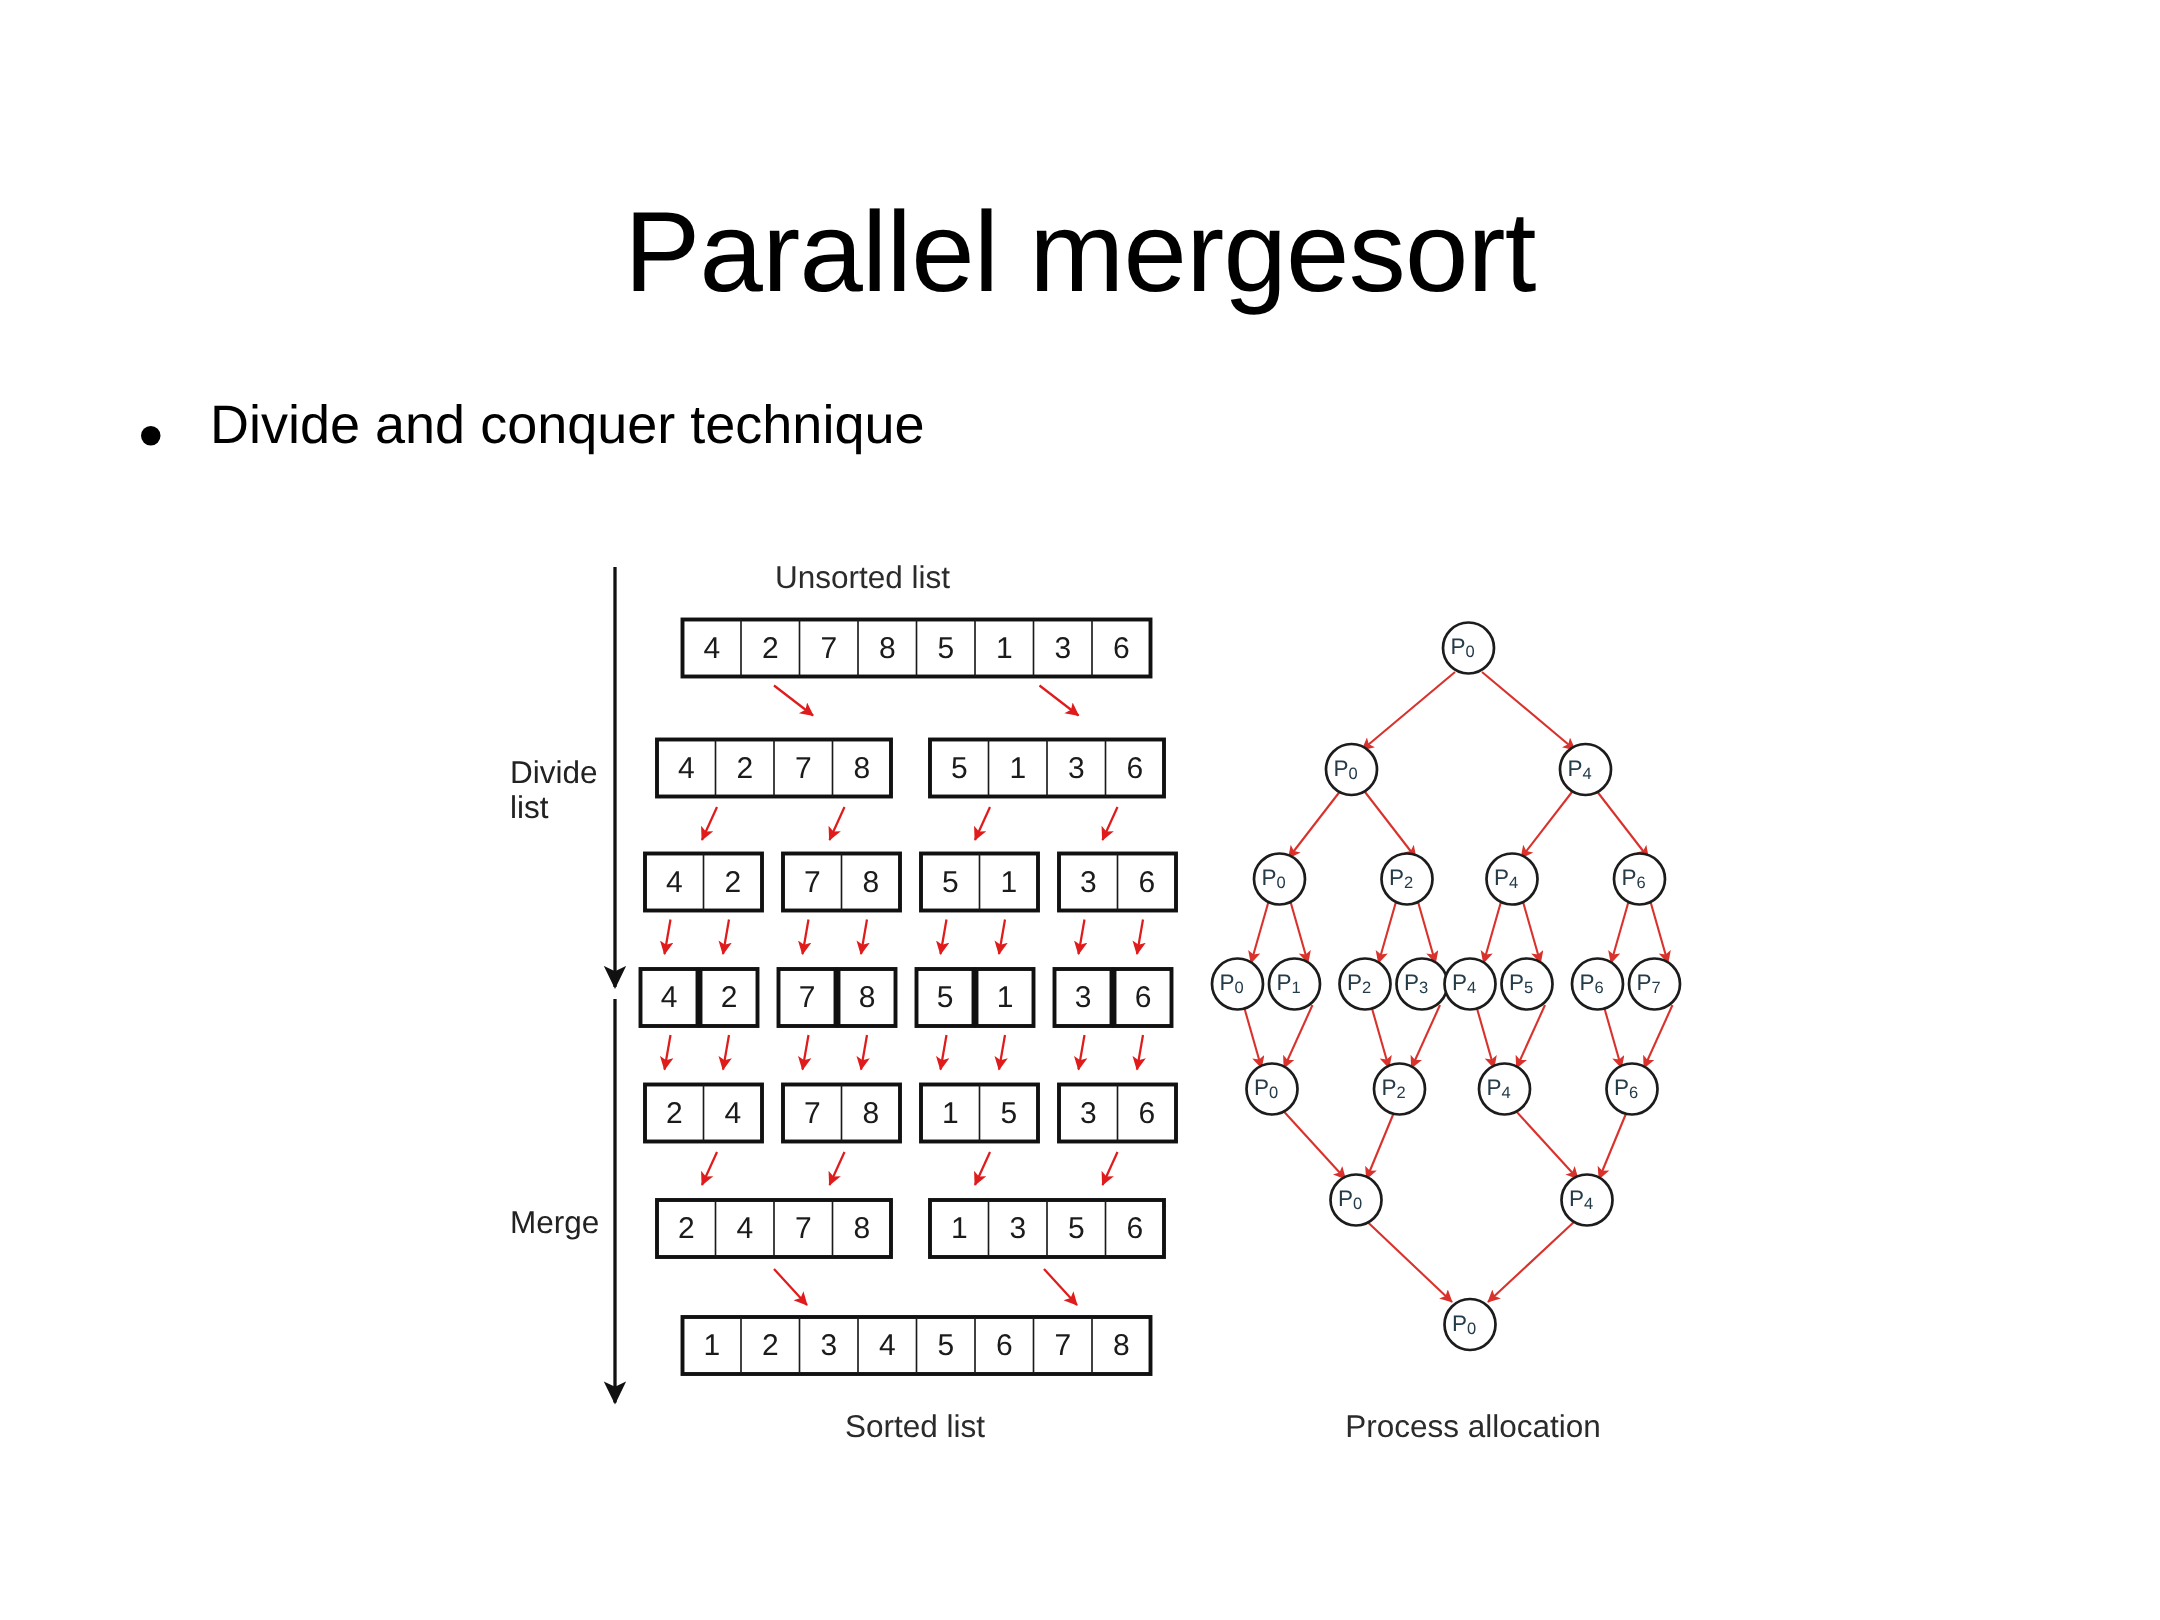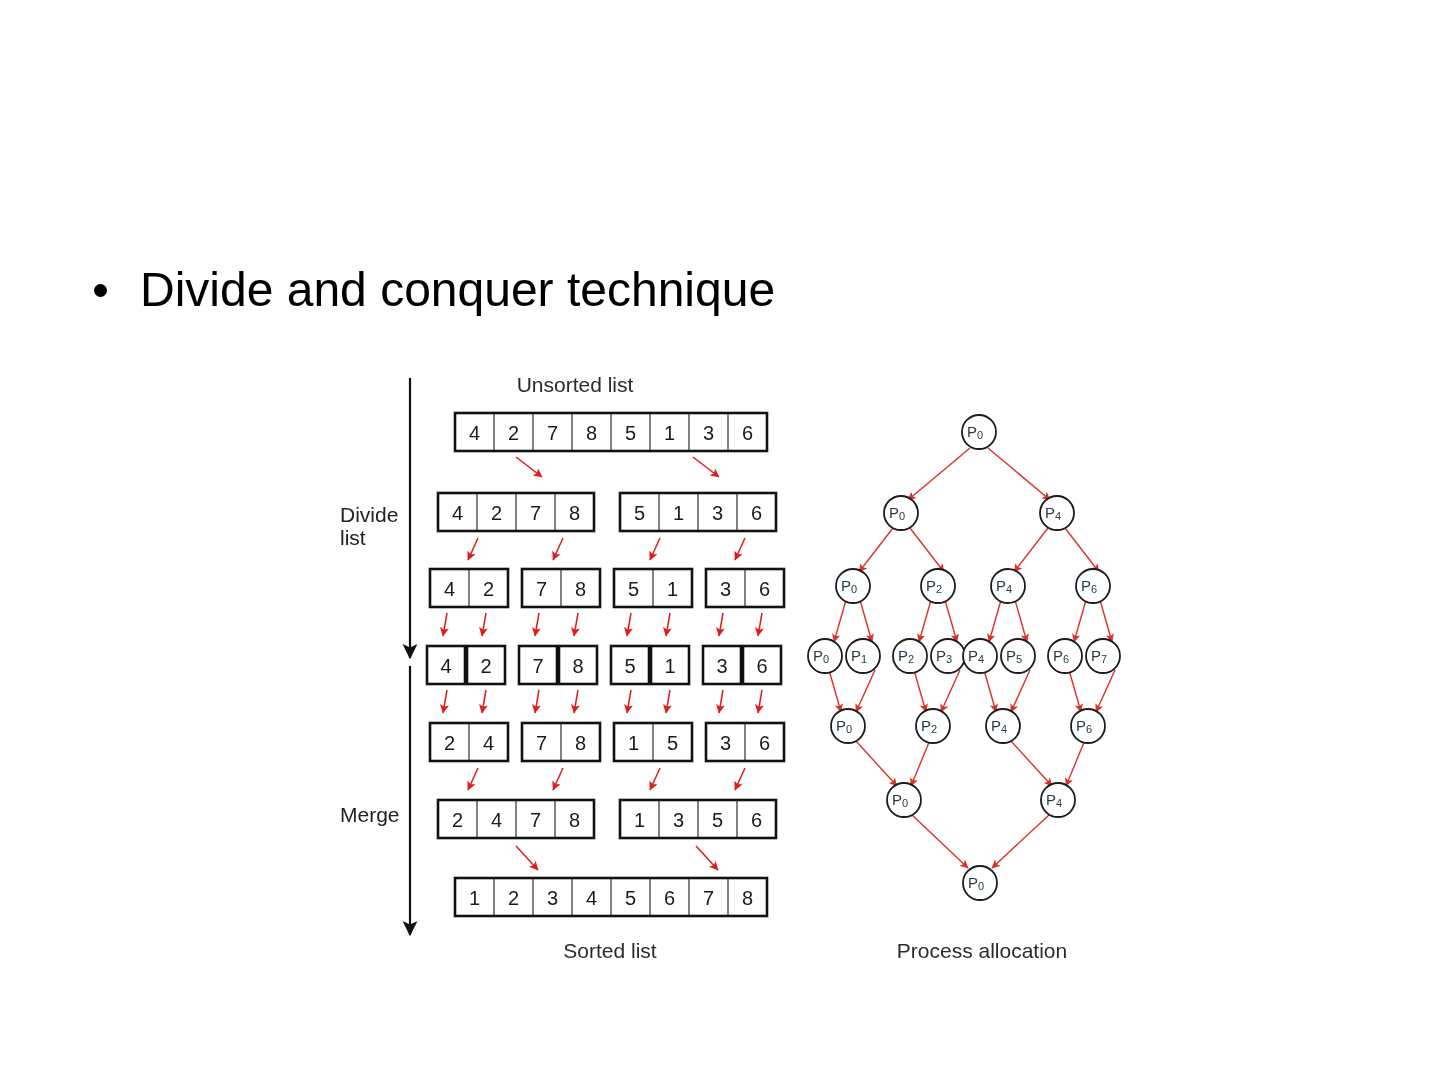--- a/index.html
+++ b/index.html
@@ -38,21 +38,21 @@
     top: 262px;
     left: 78px;
     width: 1280px;
     margin: 0;
     padding: 0;
     list-style: none;
   }
   .bullet-item {
     position: relative;
     padding-left: 62px;
-    font-size: 48px;
+    font-size: 36px;
     line-height: 1.18;
     color: #000000;
     font-family: "Liberation Sans", sans-serif;
   }
   .bullet-dot {
     position: absolute;
     left: 16px;
     top: 22px;
     width: 13px;
     height: 13px;
@@ -126,20 +126,21 @@
     fill: #243b4a;
     text-anchor: middle;
     dominant-baseline: central;
   }
 </style>
 </head>
 <body>
 
 <div class="slide">
 
+  <h1 class="slide-title">Parallel mergesort</h1>
 
   <ul class="bullet-list">
     <li class="bullet-item">
       <span class="bullet-dot"></span>
       <span>Divide and conquer technique</span>
     </li>
   </ul>
 
   <div class="figure">
     <svg viewBox="0 0 850 620" xmlns="http://www.w3.org/2000/svg">

